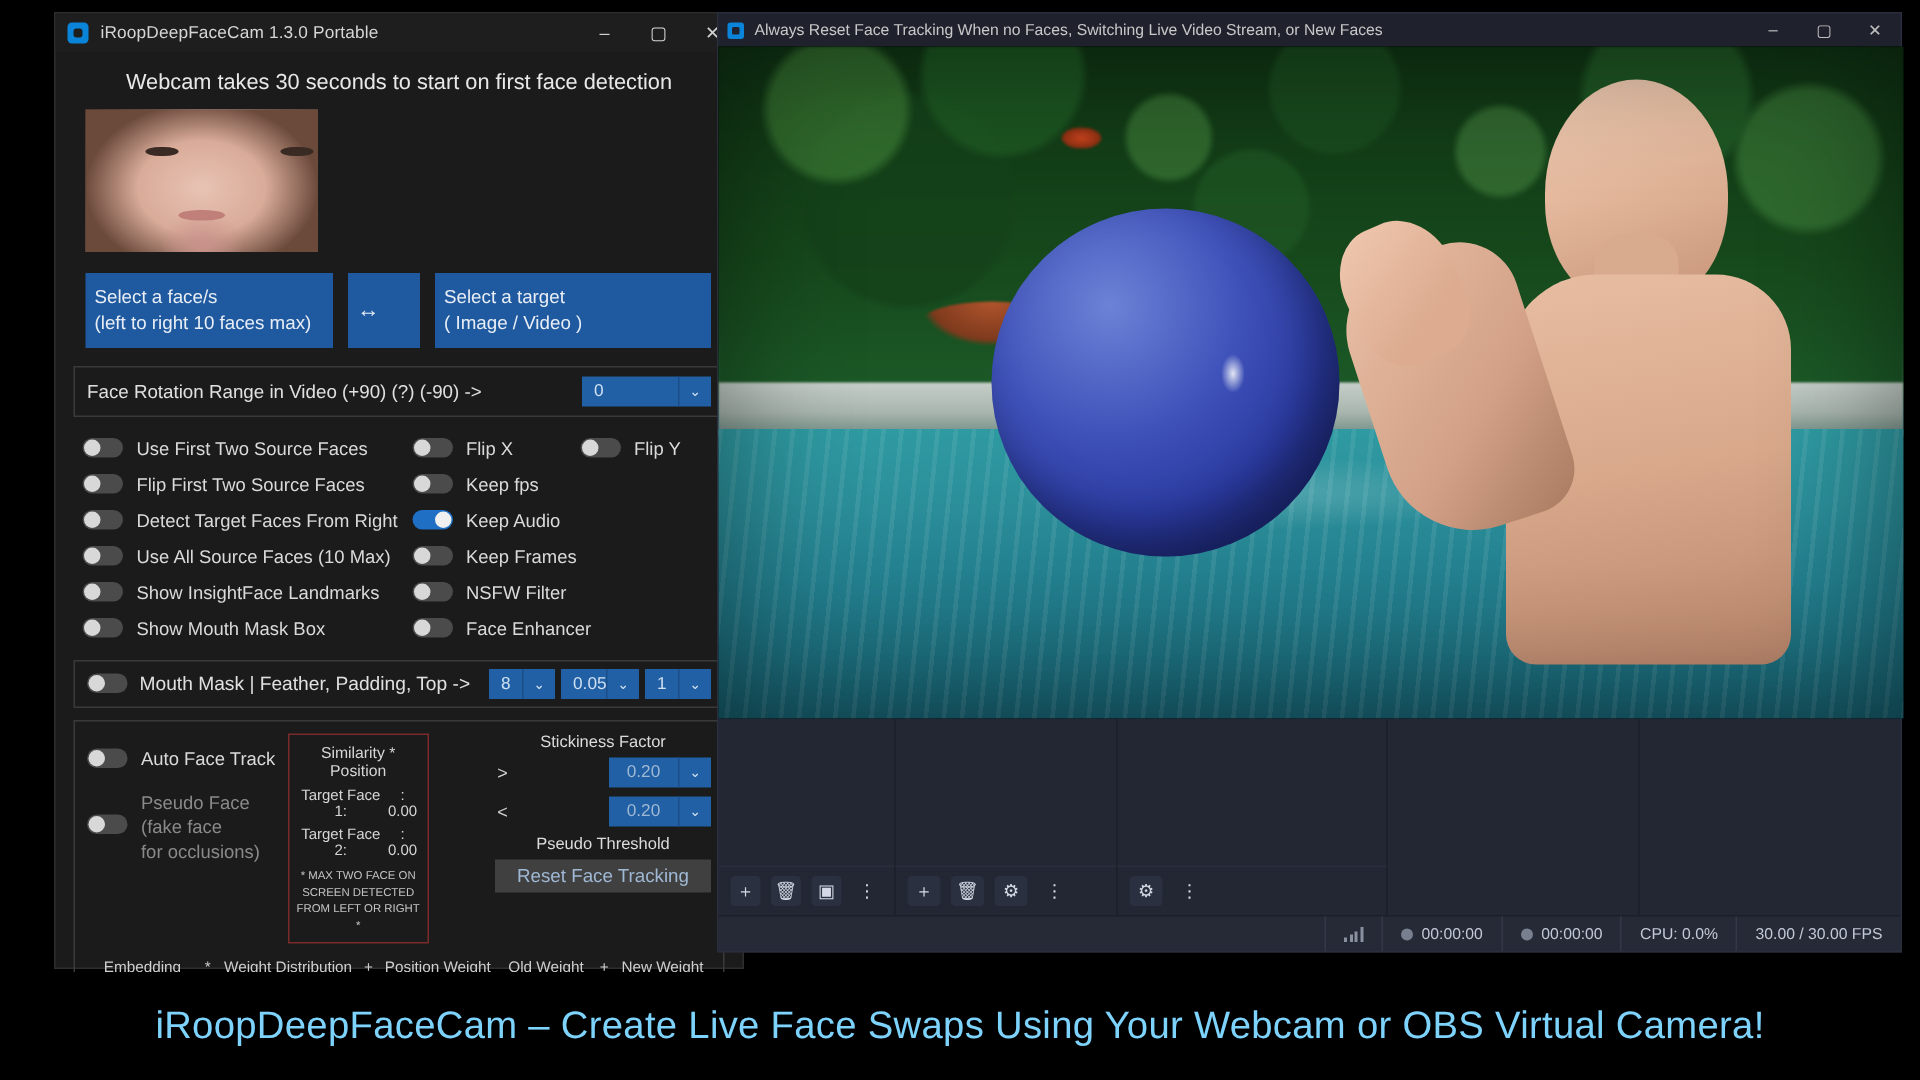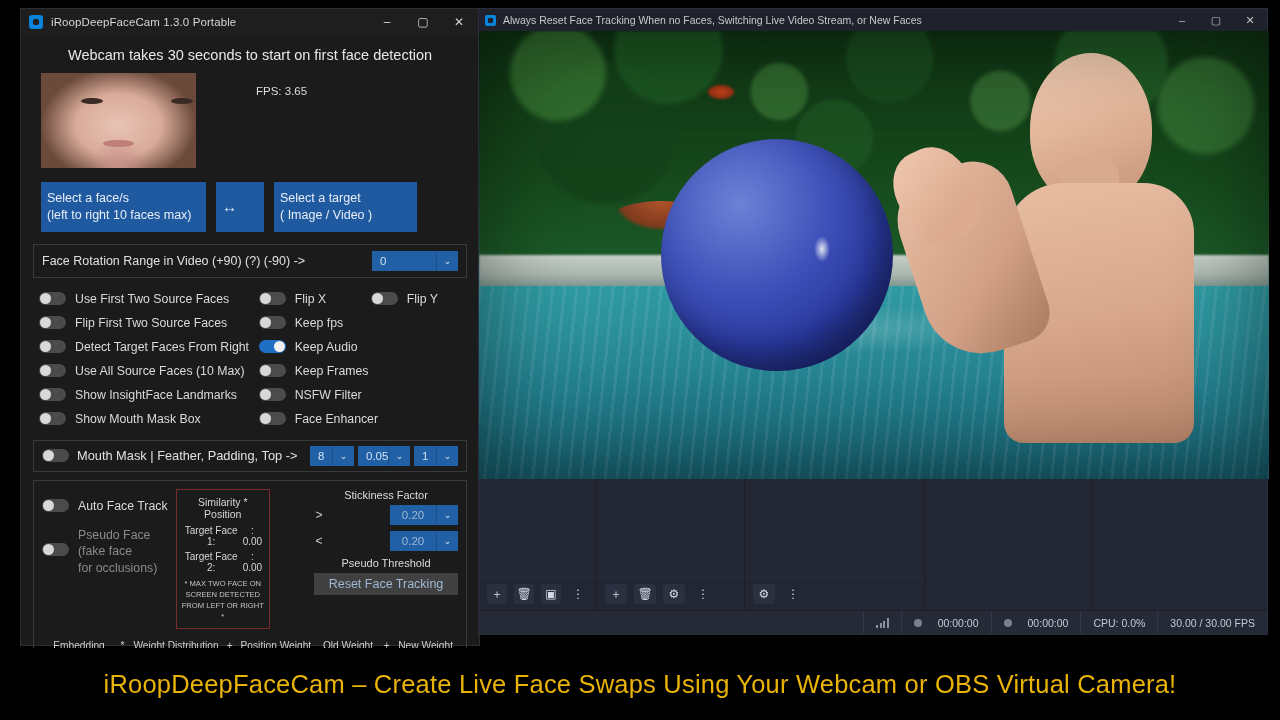--- a/index.html
+++ b/index.html
@@ -5,21 +5,21 @@
   * { box-sizing: border-box; margin: 0; padding: 0; }
   html, body {
     width: 1280px; height: 720px;
     background: #000; overflow: hidden;
     font-family: "Liberation Sans", sans-serif;
   }
   #root { position: relative; width: 1280px; height: 720px; background:#000; }
 
   
   #iroop {
-    position: absolute; left: 20px; top: 8px; width: 460px; height: 638px;
+    position: absolute; left: 36px; top: 8px; width: 460px; height: 638px;
     background: #1b1b1b; border: 1px solid #2e2e2e;
     display: flex; flex-direction: column;
   }
   .titlebar {
     height: 26px; background: #1e1e1e; display: flex; align-items: center;
     padding: 0 2px 0 8px; flex: none;
   }
   .app-logo {
     width: 14px; height: 14px; border-radius: 3px; background: #0a84d8;
     position: relative; flex: none; margin-right: 8px;
@@ -60,21 +60,21 @@
   .fps { color:#dcdcdc; font-size:11.5px; margin: 12px 0 0 60px; }
 
   .btnrow { display:flex; gap: 10px; margin: 14px 0 0 8px; align-items:stretch; }
   .bigbtn {
     background:#1f5aa0; color:#e9eef5; border:none; font-size:12.5px;
     line-height:1.35; text-align:left; padding: 8px 6px; cursor:pointer;
     font-family:inherit;
   }
   .bigbtn.b1 { width: 165px; }
   .bigbtn.b2 { width: 48px; font-size: 15px; }
-  .bigbtn.b3 { width: 143px; }
+  .bigbtn.b3 { width: 184px; }
 
   .group {
     border:1px solid #3a3a3a; margin-top: 12px; padding: 6px 8px;
     display:flex; align-items:center;
   }
   .group .lbl { color:#e0e0e0; font-size:12.5px; }
   .combo {
     display:inline-flex; align-items:center; background:#2160a4; color:#cfe0f2;
     height:20px; font-size:11.5px; border:none; margin-left:auto;
   }
@@ -225,21 +225,21 @@
   .cbtn.active { background:#2963c6; color:#fff; }
   .cbtn-row { display:flex; gap:5px; }
   .cbtn-row .cbtn { flex:1; }
   .gearbtn { width: 25px; background:#2b3040; border-radius:2px; display:flex;align-items:center;justify-content:center;color:#e7eaf1;font-size:12px;cursor:pointer;}
 
   .obs-status {
     height: 24px; background:#262a36; border-top:1px solid #1c1f29;
     display:flex; align-items:center; justify-content:flex-end; gap:0; flex:none;
     color:#c3c9d6; font-size:10.5px;
   }
-  .st-cell { padding: 0 12px; border-left:1px solid #333849; height:100%; display:flex;align-items:center; gap:16px;}
+  .st-cell { padding: 0 12px; border-left:1px solid #333849; height:100%; display:flex;align-items:center; gap:6px;}
   .dot { width:8px;height:8px;border-radius:50%;background:#787f8f;display:inline-block;}
   .bars { display:flex; align-items:flex-end; gap:1.5px; height:10px;}
   .bars i { width:2px; background:#8a90a0; display:block;}
 
   
   #videoOverlay {
     position:absolute; left: 0px; top: 22px; width: 790px; height: 448px;
     overflow:hidden; background:#000;
   }
   .vid {
@@ -330,21 +330,21 @@
     background: linear-gradient(150deg,#f0c9af 0%, #dcab90 70%);
     border-radius: 40% 45% 35% 40%; transform: rotate(-24deg);
   }
   .vid-glass { position:absolute; inset:0; box-shadow: inset 0 0 90px rgba(0,0,0,.45); }
 
   
   #caption {
     position:absolute; left:0; bottom: 0; width: 1280px; height: 72px;
     background:#000; display:flex; align-items:center; justify-content:center;
   }
-  #caption .txt { color:#eab308; font-size: 25.5px; letter-spacing:.2px; white-space:nowrap; }
+  #caption .txt { color:#7dd3fc; font-size: 25.5px; letter-spacing:.2px; white-space:nowrap; }
 </style>
 </head>
 <body>
 
 <div id="root">
 
   <div id="iroop">
 
     <div class="titlebar">
       <span class="app-logo"></span>
@@ -355,21 +355,20 @@
         <span class="win-btn close">✕</span>
       </span>
     </div>
 
     <div class="iroop-body">
 
       <div class="headline">Webcam takes 30 seconds to start on first face detection</div>
 
       <div class="topzone">
         <div class="face-thumb"></div>
-        <div class="fps">FPS: 3.65</div>
       </div>
 
       <div class="btnrow">
         <button class="bigbtn b1">
           <span>Select a face/s</span><br>
           <span>(left to right 10 faces max)</span>
         </button>
         <button class="bigbtn b2">↔</button>
         <button class="bigbtn b3">
           <span>Select a target</span><br>

